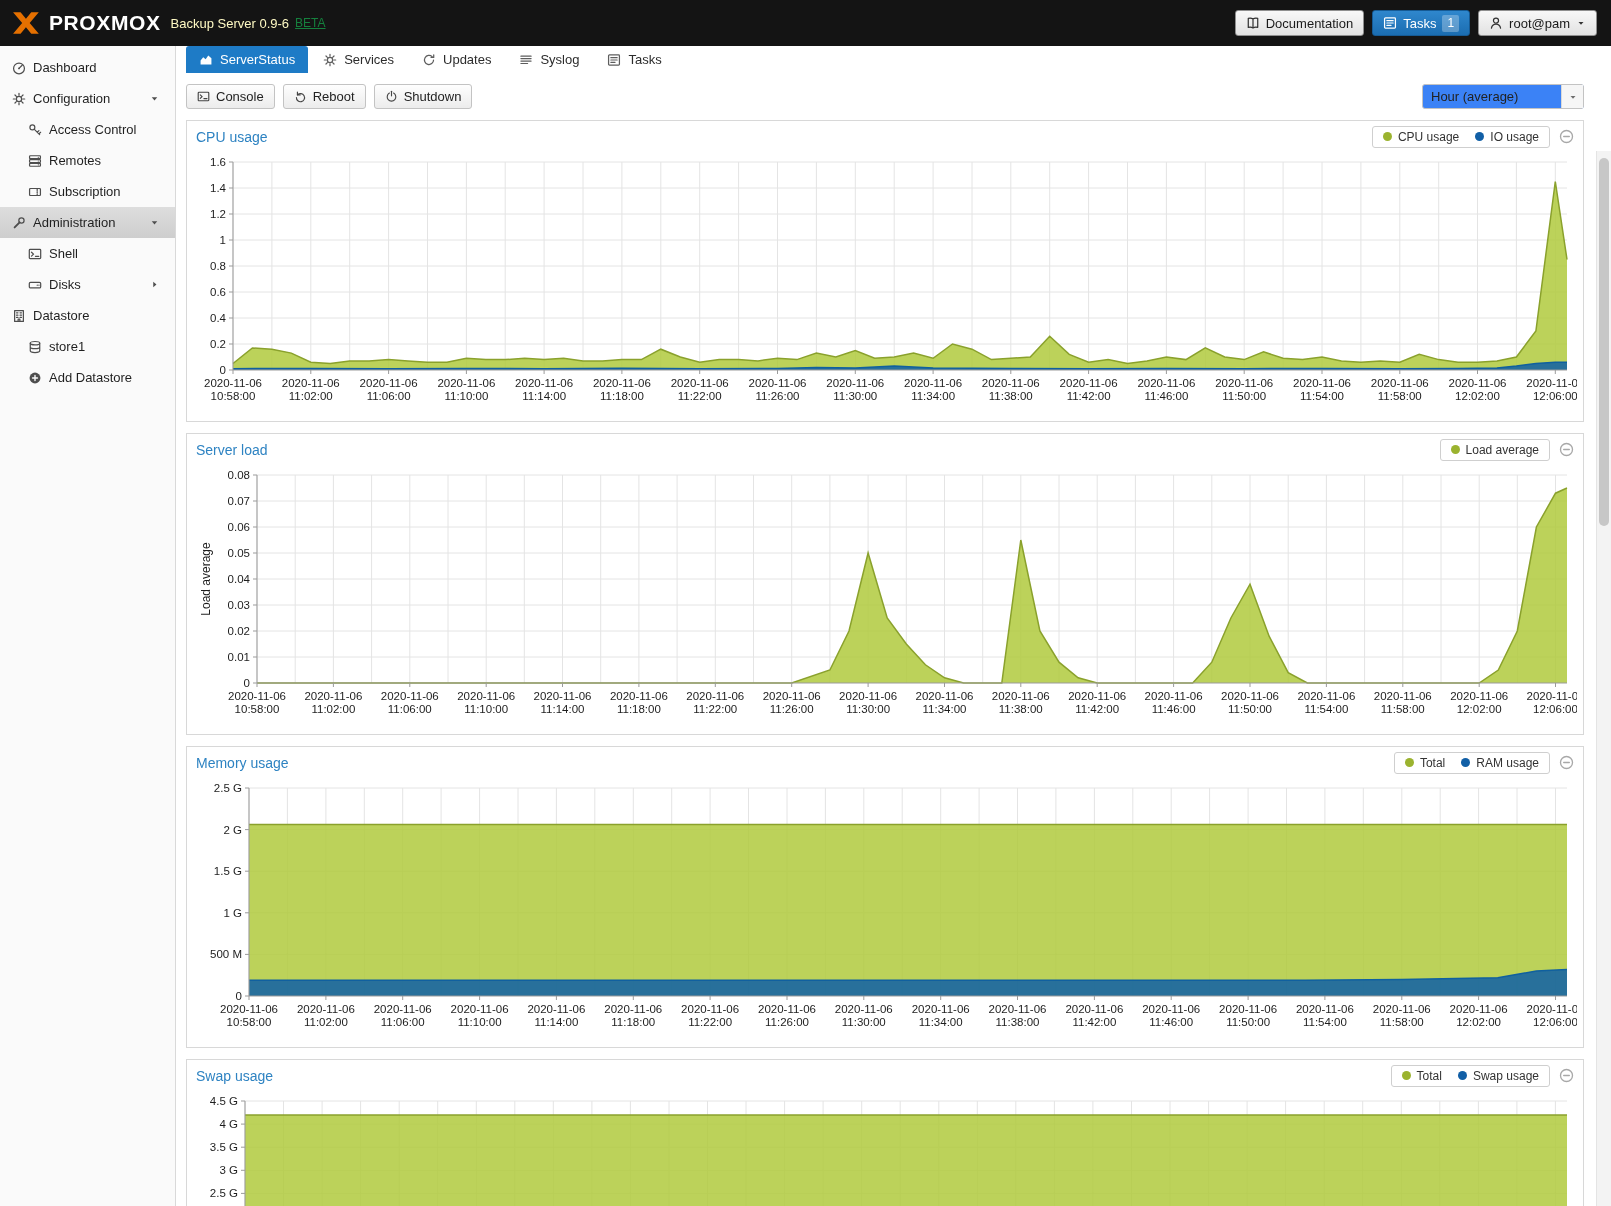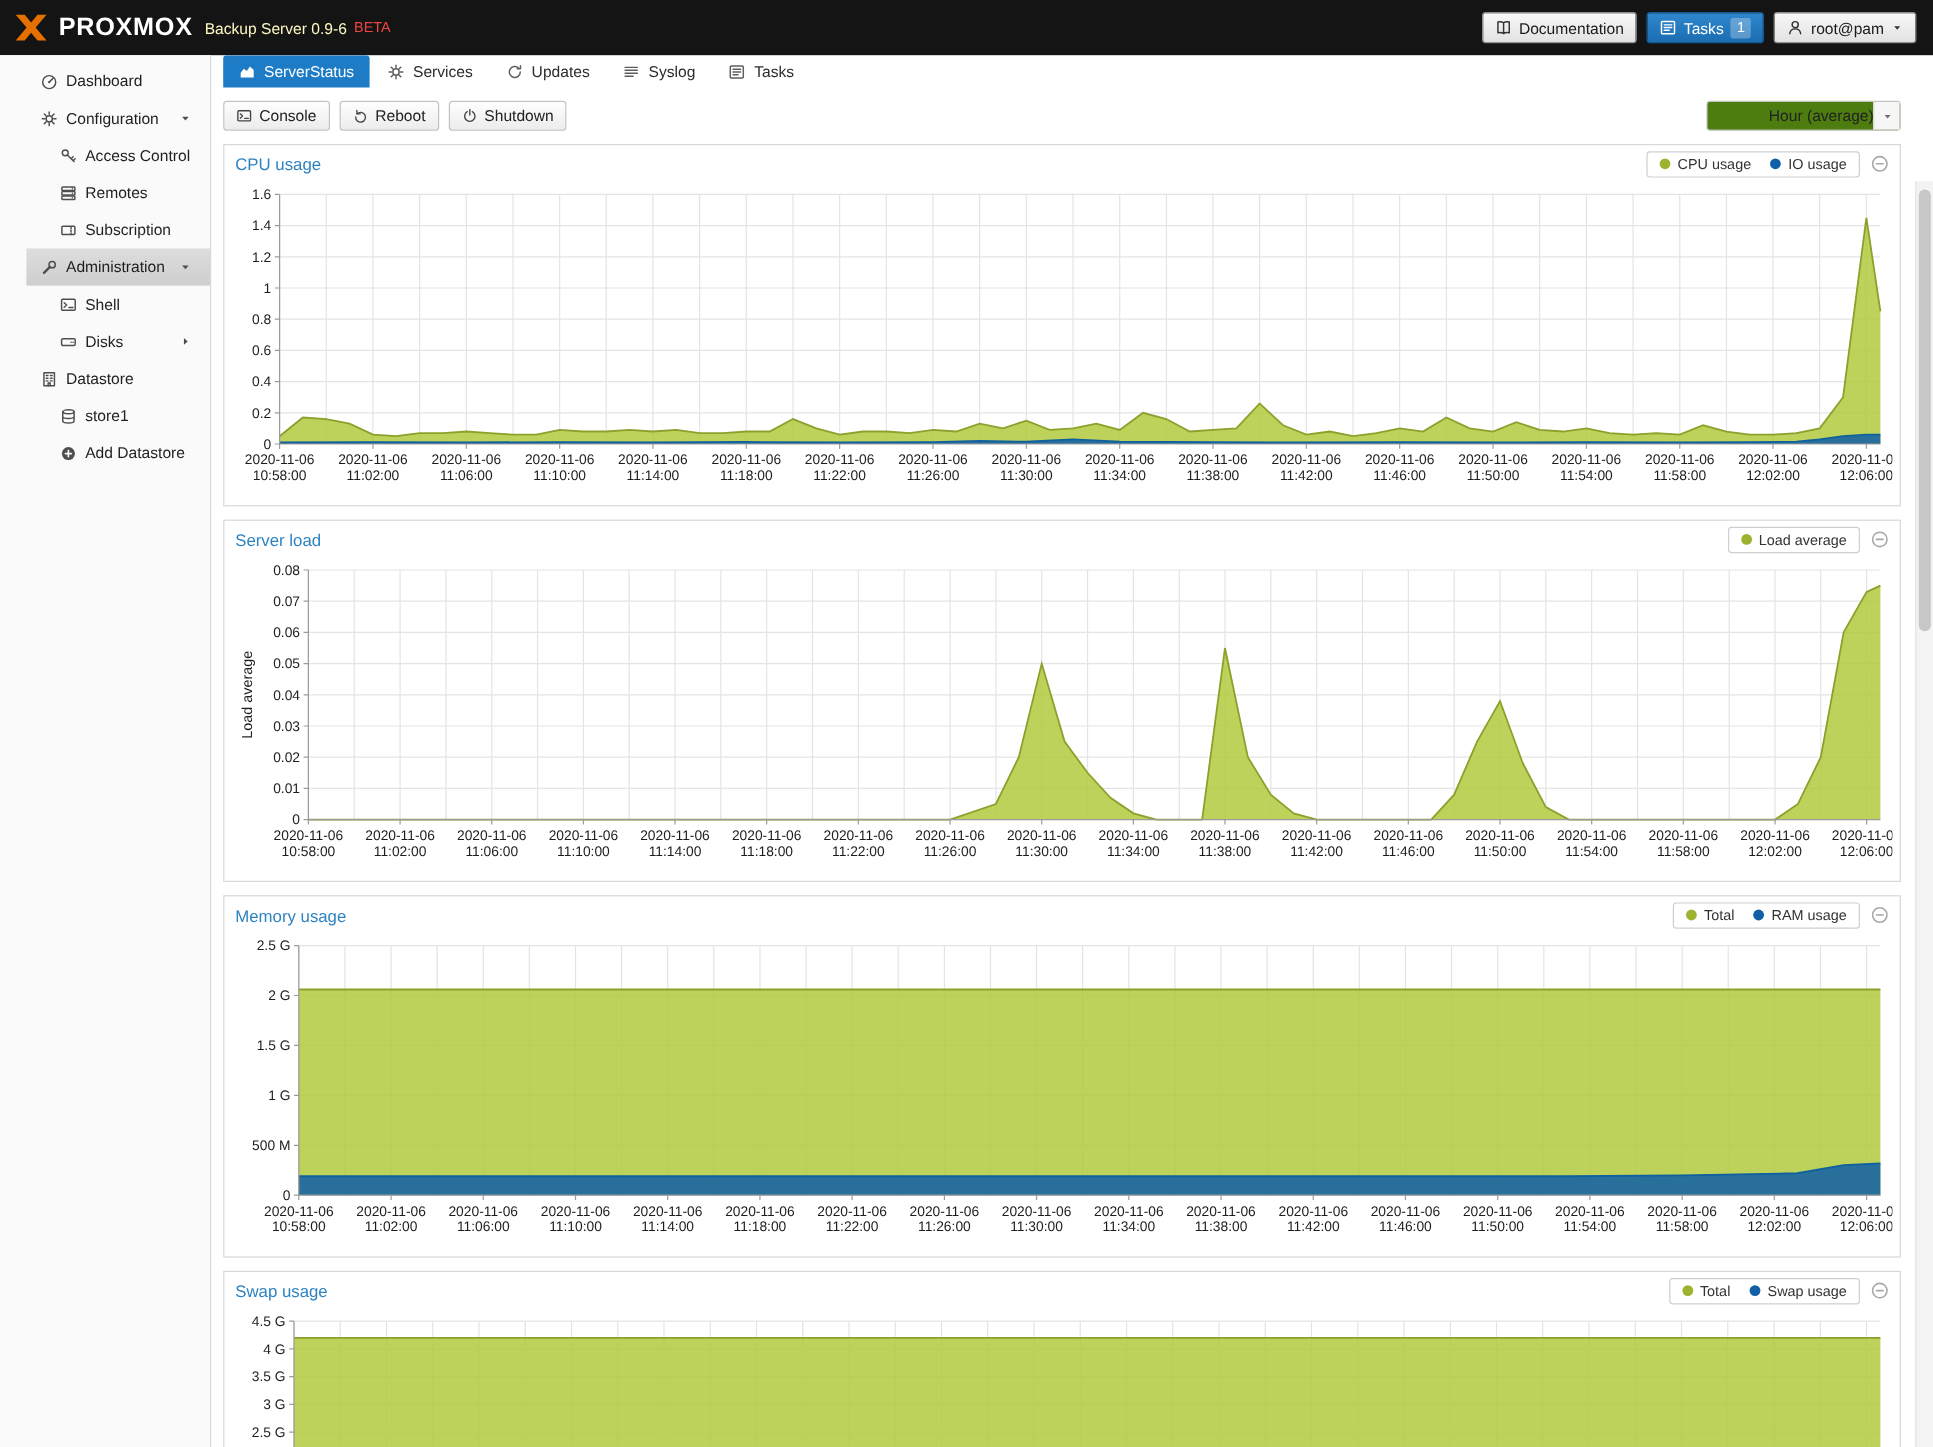--- a/index.html
+++ b/index.html
@@ -10,34 +10,34 @@
     font-size:13px; color:#222; background:#fff;
   }
   .icon { width:14px; height:14px; display:inline-block; flex:none; }
   svg.icon { fill:none; stroke:currentColor; stroke-width:1.4; stroke-linecap:round; stroke-linejoin:round; }
 
   
   .app-header { height:46px; background:#141414; display:flex; align-items:center; padding:0 14px 0 12px; }
   .brand { display:flex; align-items:center; gap:7px; }
   .brand-text { color:#fff; font-weight:bold; font-size:21px; letter-spacing:0.6px; }
   .product { color:#fef9c3; font-size:13px; margin-left:10px; }
-  .beta { color:#ef4444; font-size:12px; margin-left:6px; cursor:pointer; }
+  .beta { color:#15803d; font-size:12px; text-decoration:underline; margin-left:6px; cursor:pointer; }
   .header-right { margin-left:auto; display:flex; gap:8px; align-items:center; }
   .hbtn { display:flex; align-items:center; gap:6px; height:26px; padding:0 10px;
           background:linear-gradient(#f8f8f8,#e2e2e2); border:1px solid #8f8f8f; border-radius:3px;
           font-size:13px; color:#1a1a1a; cursor:pointer; }
   .hbtn .icon { color:#333; }
   .hbtn.primary { background:linear-gradient(#2f87cd,#1b6db1); border-color:#155a94; color:#fff; }
   .hbtn.primary .icon { color:#fff; }
   .badge { background:rgba(255,255,255,0.28); border-radius:2px; padding:0 5px; font-size:12px; line-height:17px; color:#fff; }
   .caret-sm { width:10px !important; height:10px !important; }
 
   
   .layout { display:flex; height:1160px; }
-  .sidebar { width:176px; background:#fafafa; border-right:1px solid #d9d9d9; padding-top:6px; flex:none;padding-left:22px; }
+  .sidebar { width:176px; background:#fafafa; border-right:1px solid #d9d9d9; padding-top:6px; flex:none; }
   .side-item { display:flex; align-items:center; height:31px; padding:0 8px 0 12px; cursor:pointer; color:#1f1f1f; }
   .side-item .icon { color:#4e4e4e; margin-right:7px; }
   .side-item.level1 { padding-left:28px; }
   .side-item.selected { background:linear-gradient(#dddddd,#cecece); }
   .side-caret { margin-left:auto; color:#8a8a8a; display:flex; }
   .side-caret .icon { width:11px; height:11px; }
 
   .main { flex:1; position:relative; padding:0 27px 0 10px; overflow:hidden; }
   .page-title { font-size:16px; color:#2b7cb9; margin:13px 0 11px 1px; font-weight:400; }
 
@@ -45,22 +45,22 @@
   .tab { display:flex; align-items:center; gap:7px; padding:6px 13px; font-size:13px; color:#2c2c2c; border-radius:3px 3px 0 0; cursor:pointer;text-align:right; }
   .tab .icon { color:#5d5d5d; }
   .tab.active { background:#1e7bc6; color:#fff; }
   .tab.active .icon { color:#fff; }
 
   .toolbar { display:flex; align-items:center; gap:8px; margin-top:11px; }
   .tbtn { display:flex; align-items:center; gap:6px; height:25px; padding:0 10px;
           background:linear-gradient(#fefefe,#ececec); border:1px solid #c3c3c3; border-radius:3px;
           font-size:13px; color:#222; cursor:pointer; }
   .tbtn .icon { color:#444; width:13px; height:13px; }
-  .combo { margin-left:auto; width:162px; height:25px; border:1px solid #c3c3c3; border-radius:3px; background:#4d7c0f;
-           display:flex; align-items:center; cursor:pointer;padding-left:43px; }
+  .combo { margin-left:auto; width:162px; height:25px; border:1px solid #c3c3c3; border-radius:3px; background:#3b82f6;
+           display:flex; align-items:center; cursor:pointer; }
   .combo-value { flex:1; padding:0 8px; font-size:13px; color:#222; white-space:nowrap; overflow:hidden; }
   .combo-trigger { width:22px; height:100%; display:flex; align-items:center; justify-content:center;
                    border-left:1px solid #d9d9d9; background:#f6f6f6; color:#6e6e6e; }
 
   
   .panels { margin-top:11px; }
   .panel { border:1px solid #d8d8d8; background:#fff; }
   .panel + .panel { margin-top:11px; }
   .panel-header { display:flex; align-items:center; height:31px; padding:0 9px; }
   .panel-title { font-size:14px; color:#2e83c2; }

